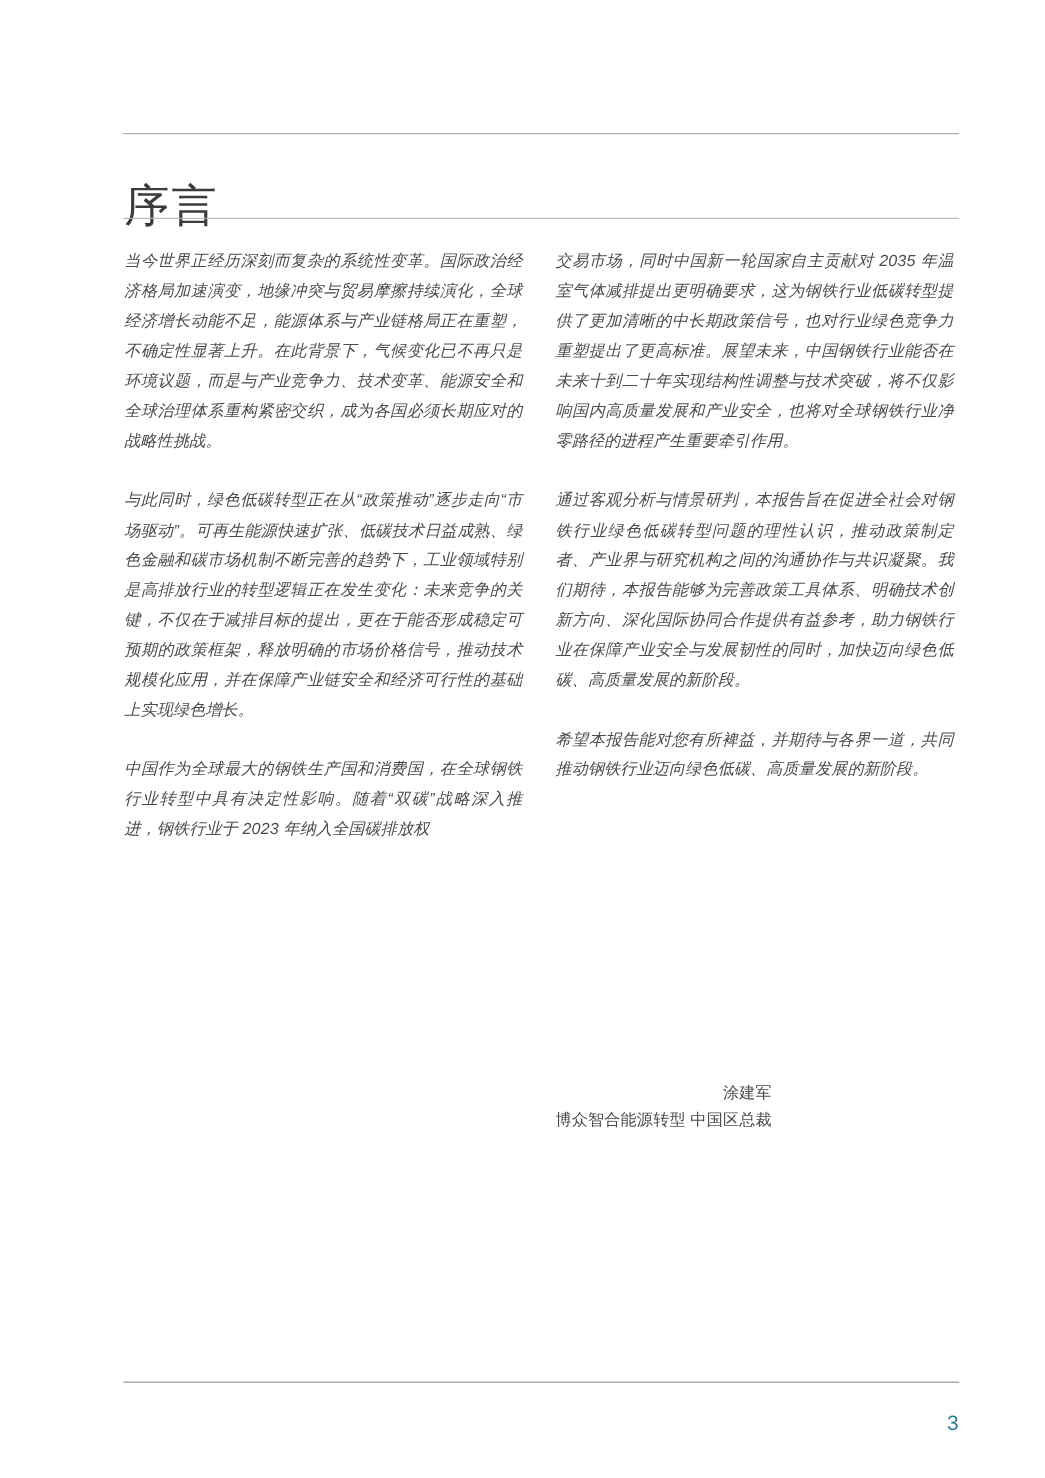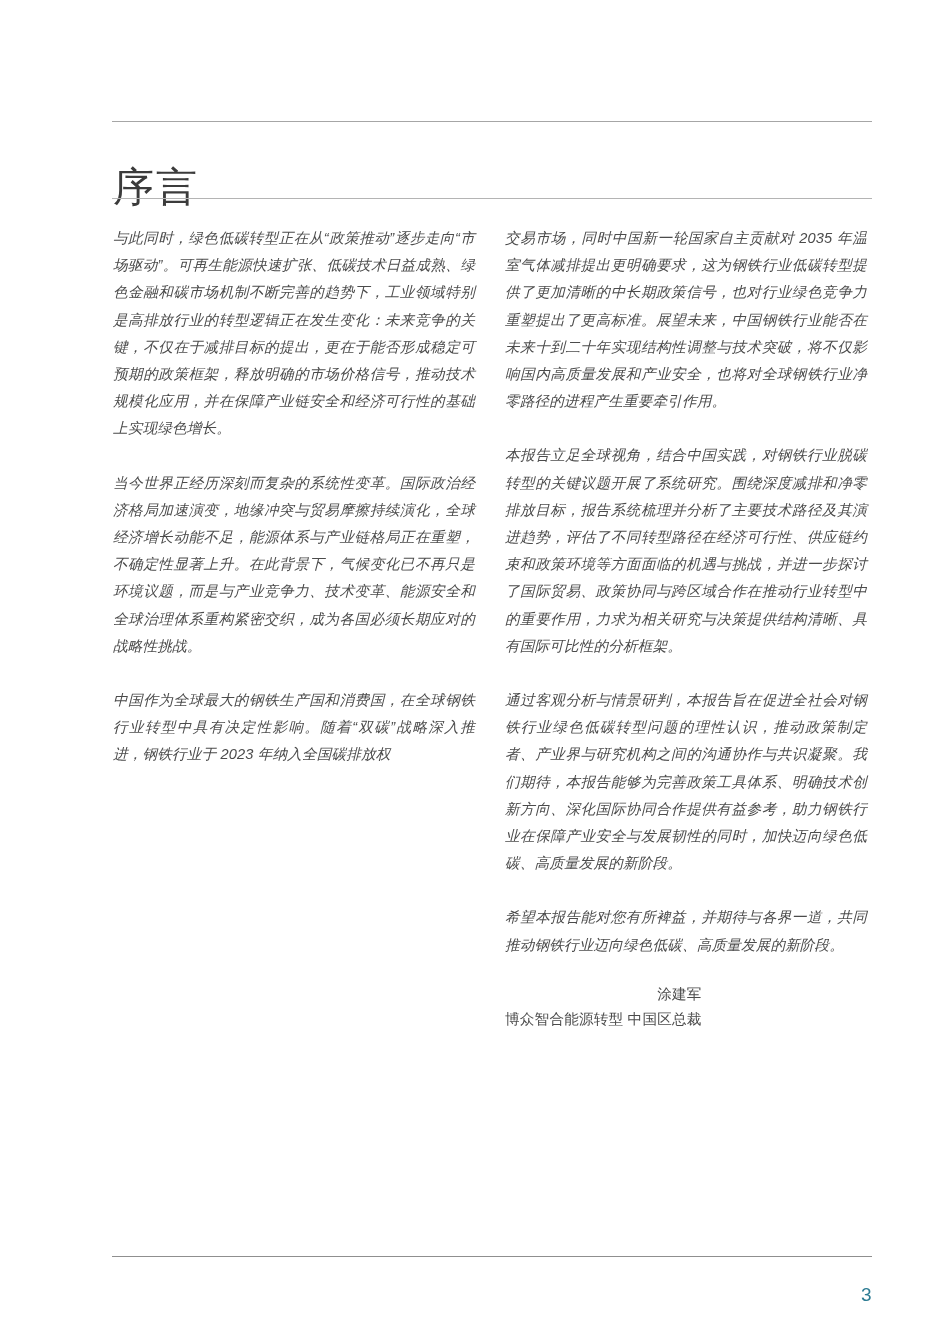--- a/index.html
+++ b/index.html
@@ -104,28 +104,27 @@
 
 <div class="page">
 
   <div class="rule rule-top"></div>
 
   <h1 class="page-title">序言</h1>
 
   <div class="rule rule-title"></div>
 
   <div class="col col-left">
+    <p class="para">当今世界正经历深刻而复杂的系统性变革。国际政治经济格局加速演变，地缘冲突与贸易摩擦持续演化，全球经济增长动能不足，能源体系与产业链格局正在重塑，不确定性显著上升。在此背景下，气候变化已不再只是环境议题，而是与产业竞争力、技术变革、能源安全和全球治理体系重构紧密交织，成为各国必须长期应对的战略性挑战。</p>
     <p class="para">与此同时，绿色低碳转型正在从“政策推动”逐步走向“市场驱动”。可再生能源快速扩张、低碳技术日益成熟、绿色金融和碳市场机制不断完善的趋势下，工业领域特别是高排放行业的转型逻辑正在发生变化：未来竞争的关键，不仅在于减排目标的提出，更在于能否形成稳定可预期的政策框架，释放明确的市场价格信号，推动技术规模化应用，并在保障产业链安全和经济可行性的基础上实现绿色增长。</p>
-    <p class="para">当今世界正经历深刻而复杂的系统性变革。国际政治经济格局加速演变，地缘冲突与贸易摩擦持续演化，全球经济增长动能不足，能源体系与产业链格局正在重塑，不确定性显著上升。在此背景下，气候变化已不再只是环境议题，而是与产业竞争力、技术变革、能源安全和全球治理体系重构紧密交织，成为各国必须长期应对的战略性挑战。</p>
     <p class="para">中国作为全球最大的钢铁生产国和消费国，在全球钢铁行业转型中具有决定性影响。随着“双碳”战略深入推进，钢铁行业于 2023 年纳入全国碳排放权</p>
   </div>
 
   <div class="col col-right">
     <p class="para">交易市场，同时中国新一轮国家自主贡献对 2035 年温室气体减排提出更明确要求，这为钢铁行业低碳转型提供了更加清晰的中长期政策信号，也对行业绿色竞争力重塑提出了更高标准。展望未来，中国钢铁行业能否在未来十到二十年实现结构性调整与技术突破，将不仅影响国内高质量发展和产业安全，也将对全球钢铁行业净零路径的进程产生重要牵引作用。</p>
-    <p class="para">本报告立足全球视角，结合中国实践，对钢铁行业脱碳转型的关键议题开展了系统研究。围绕深度减排和净零排放目标，报告系统梳理并分析了主要技术路径及其演进趋势，评估了不同转型路径在经济可行性、供应链约束和政策环境等方面面临的机遇与挑战，并进一步探讨了国际贸易、政策协同与跨区域合作在推动行业转型中的重要作用，力求为相关研究与决策提供结构清晰、具有国际可比性的分析框架。</p>
     <p class="para">通过客观分析与情景研判，本报告旨在促进全社会对钢铁行业绿色低碳转型问题的理性认识，推动政策制定者、产业界与研究机构之间的沟通协作与共识凝聚。我们期待，本报告能够为完善政策工具体系、明确技术创新方向、深化国际协同合作提供有益参考，助力钢铁行业在保障产业安全与发展韧性的同时，加快迈向绿色低碳、高质量发展的新阶段。</p>
     <p class="para">希望本报告能对您有所裨益，并期待与各界一道，共同推动钢铁行业迈向绿色低碳、高质量发展的新阶段。</p>
   </div>
 
   <div class="signature">
     <span class="sig-line">涂建军</span>
     <span class="sig-line">博众智合能源转型 中国区总裁</span>
   </div>
 
   <div class="rule rule-bottom"></div>

